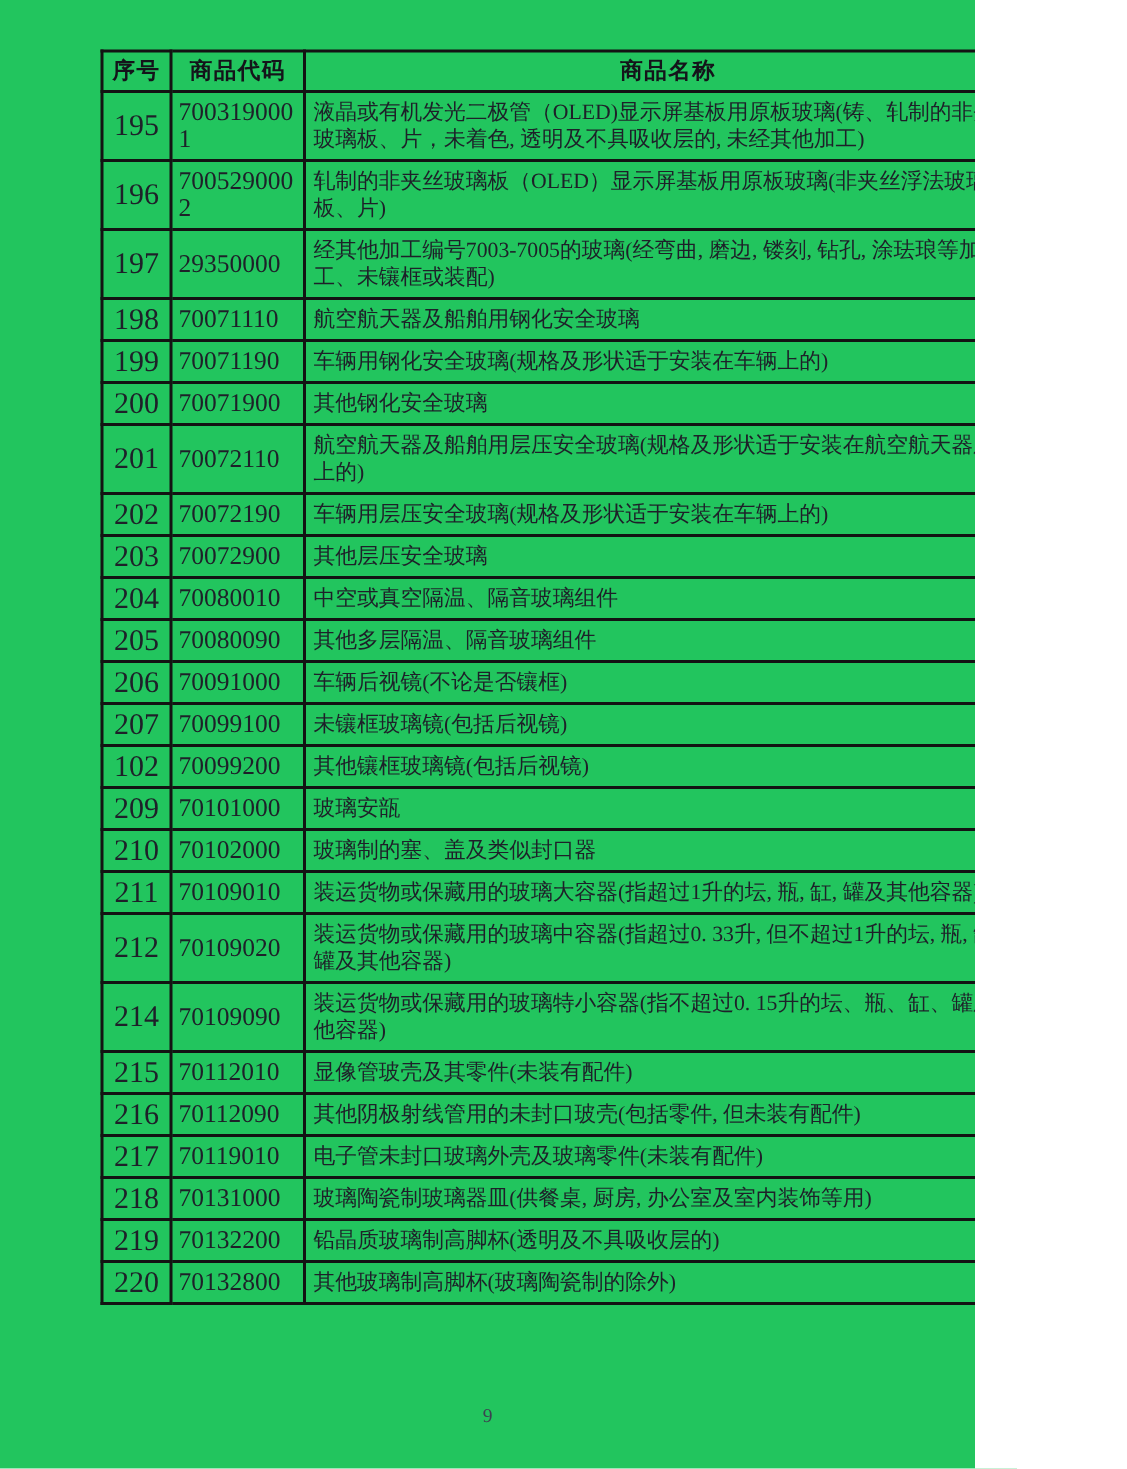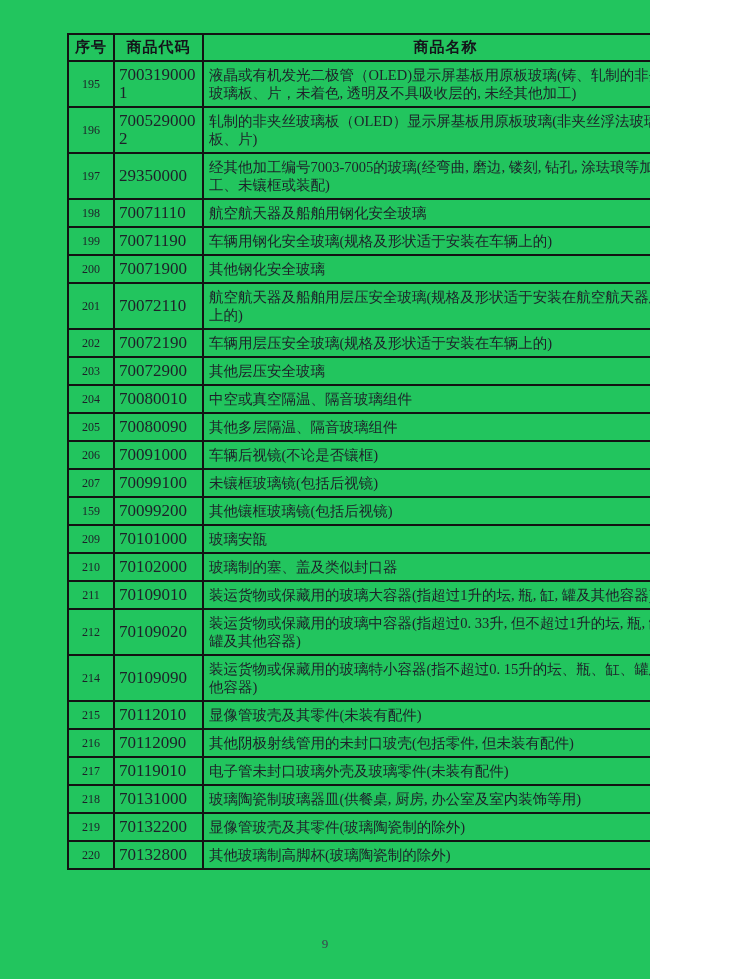--- a/index.html
+++ b/index.html
@@ -40,21 +40,21 @@
     border: 2px solid #131313;
     font-size: 14.5px;
     line-height: 18px;
     padding: 4px 5px;
     vertical-align: middle;
     color: #1e2029;
     word-break: break-all;
   }
   .commodity-table td.serial {
     text-align: center;
-    font-size: 12px;
+    font-size: 20px;
   }
   .commodity-table td.code {
     font-size: 17px;
     padding-left: 4px;
   }
   .commodity-table td.name {
     text-align: left;
   }
   .footer {
     position: absolute;
@@ -144,21 +144,21 @@
           <td class="serial">206</td>
           <td class="code">70091000</td>
           <td class="name">车辆后视镜(不论是否镶框)</td>
         </tr>
         <tr>
           <td class="serial">207</td>
           <td class="code">70099100</td>
           <td class="name">未镶框玻璃镜(包括后视镜)</td>
         </tr>
         <tr>
-          <td class="serial">159</td>
+          <td class="serial">102</td>
           <td class="code">70099200</td>
           <td class="name">其他镶框玻璃镜(包括后视镜)</td>
         </tr>
         <tr>
           <td class="serial">209</td>
           <td class="code">70101000</td>
           <td class="name">玻璃安瓿</td>
         </tr>
         <tr>
           <td class="serial">210</td>
@@ -196,21 +196,21 @@
           <td class="name">电子管未封口玻璃外壳及玻璃零件(未装有配件)</td>
         </tr>
         <tr>
           <td class="serial">218</td>
           <td class="code">70131000</td>
           <td class="name">玻璃陶瓷制玻璃器皿(供餐桌, 厨房, 办公室及室内装饰等用)</td>
         </tr>
         <tr>
           <td class="serial">219</td>
           <td class="code">70132200</td>
-          <td class="name">显像管玻壳及其零件(玻璃陶瓷制的除外)</td>
+          <td class="name">铅晶质玻璃制高脚杯(透明及不具吸收层的)</td>
         </tr>
         <tr>
           <td class="serial">220</td>
           <td class="code">70132800</td>
           <td class="name">其他玻璃制高脚杯(玻璃陶瓷制的除外)</td>
         </tr>
       </tbody>
   </table>
 
   <div class="footer">9</div>

